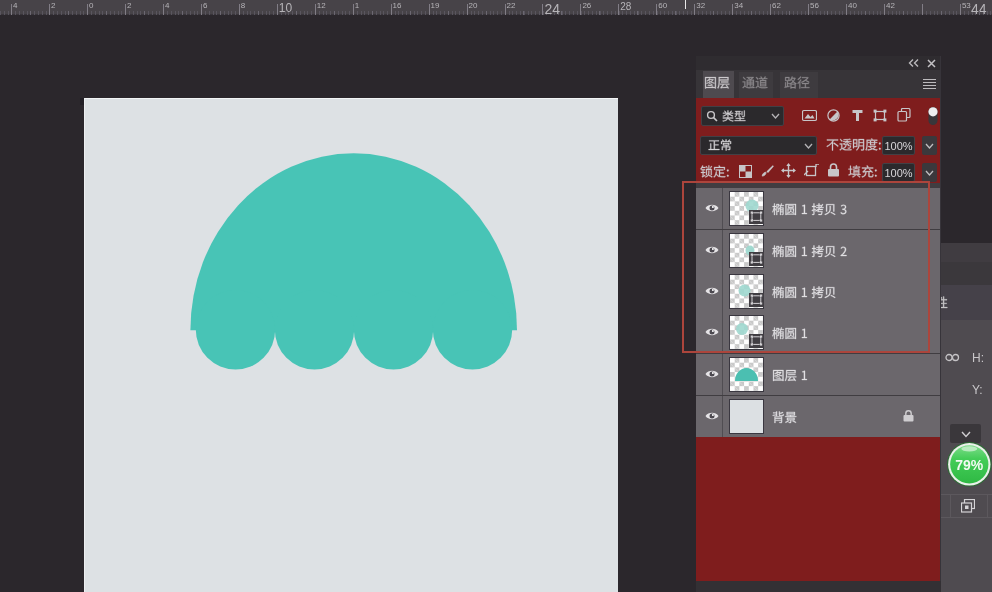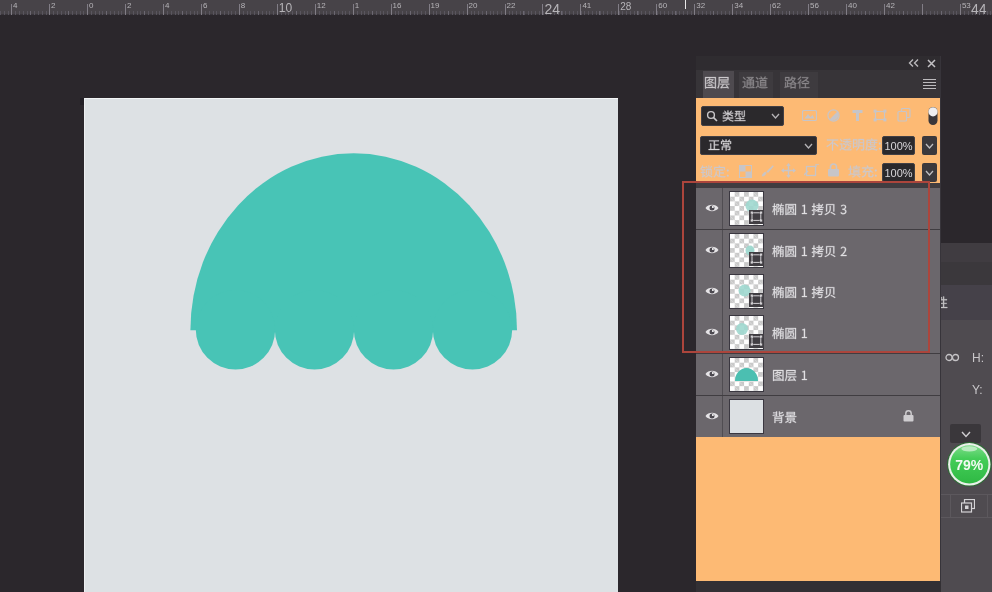--- a/index.html
+++ b/index.html
@@ -46,21 +46,21 @@
 <div class="abs" style="left:466.5px;top:4px;width:1px;height:11px;background:#817d86"></div>
 <div class="abs" style="left:468.5px;top:1px;font-size:8px;color:#b6b4b8;letter-spacing:0">20</div>
 <div class="abs" style="left:485.5px;top:11px;width:1px;height:4px;background:#6b6771"></div>
 <div class="abs" style="left:504.5px;top:4px;width:1px;height:11px;background:#817d86"></div>
 <div class="abs" style="left:506.5px;top:1px;font-size:8px;color:#b6b4b8;letter-spacing:0">22</div>
 <div class="abs" style="left:523.4px;top:11px;width:1px;height:4px;background:#6b6771"></div>
 <div class="abs" style="left:542.4px;top:4px;width:1px;height:11px;background:#817d86"></div>
 <div class="abs" style="left:544.4px;top:1px;font-size:14px;color:#b6b4b8;letter-spacing:0">24</div>
 <div class="abs" style="left:561.4px;top:11px;width:1px;height:4px;background:#6b6771"></div>
 <div class="abs" style="left:580.4px;top:4px;width:1px;height:11px;background:#817d86"></div>
-<div class="abs" style="left:582.4px;top:1px;font-size:8px;color:#b6b4b8;letter-spacing:0">41</div>
+<div class="abs" style="left:582.4px;top:1px;font-size:8px;color:#b6b4b8;letter-spacing:0">26</div>
 <div class="abs" style="left:599.3px;top:11px;width:1px;height:4px;background:#6b6771"></div>
 <div class="abs" style="left:618.3px;top:4px;width:1px;height:11px;background:#817d86"></div>
 <div class="abs" style="left:620.3px;top:1px;font-size:10px;color:#b6b4b8;letter-spacing:0">28</div>
 <div class="abs" style="left:637.3px;top:11px;width:1px;height:4px;background:#6b6771"></div>
 <div class="abs" style="left:656.2px;top:4px;width:1px;height:11px;background:#817d86"></div>
 <div class="abs" style="left:658.2px;top:1px;font-size:8px;color:#b6b4b8;letter-spacing:0">60</div>
 <div class="abs" style="left:675.2px;top:11px;width:1px;height:4px;background:#6b6771"></div>
 <div class="abs" style="left:694.2px;top:4px;width:1px;height:11px;background:#817d86"></div>
 <div class="abs" style="left:696.2px;top:1px;font-size:8px;color:#b6b4b8;letter-spacing:0">32</div>
 <div class="abs" style="left:713.2px;top:11px;width:1px;height:4px;background:#6b6771"></div>
@@ -95,21 +95,21 @@
 <path d="M 106.4 232.3 A 163.3 177 0 0 1 433 232.3 Z"></path>
 <circle cx="151.5" cy="231.8" r="39.7"></circle>
 <circle cx="230.5" cy="231.8" r="39.7"></circle>
 <circle cx="309.5" cy="231.8" r="39.7"></circle>
 <circle cx="388.5" cy="231.8" r="39.7"></circle>
 </g>
       </svg>
 <div class="abs" style="left:0;top:0;width:534px;height:1px;background:#f3f5f6"></div>
 <div class="abs" style="left:0;top:0;width:1px;height:494px;background:#edeff1"></div>
 </div>
-<div class="abs" id="panel" style="left:696px;top:56px;width:289px;height:525px;background:#fdba74">
+<div class="abs" id="panel" style="left:696px;top:56px;width:289px;height:525px;background:#7f1d1d">
 <div class="abs" style="left:0;top:0;width:245px;height:14px;background:#2f2c30">
 <svg class="abs" style="left:212px;top:3px" width="12" height="8">
           <g stroke="#b9b7ba" stroke-width="1.4" fill="none">
             <path d="M5 0.5 L1.5 4 L5 7.5"></path>
             <path d="M10 0.5 L6.5 4 L10 7.5"></path>
           </g>
         </svg>
 <svg class="abs" style="left:231px;top:3px" width="9" height="9">
           <g stroke="#c3c1c4" stroke-width="1.5">
             <path d="M1 1 L8 8 M8 1 L1 8"></path>

